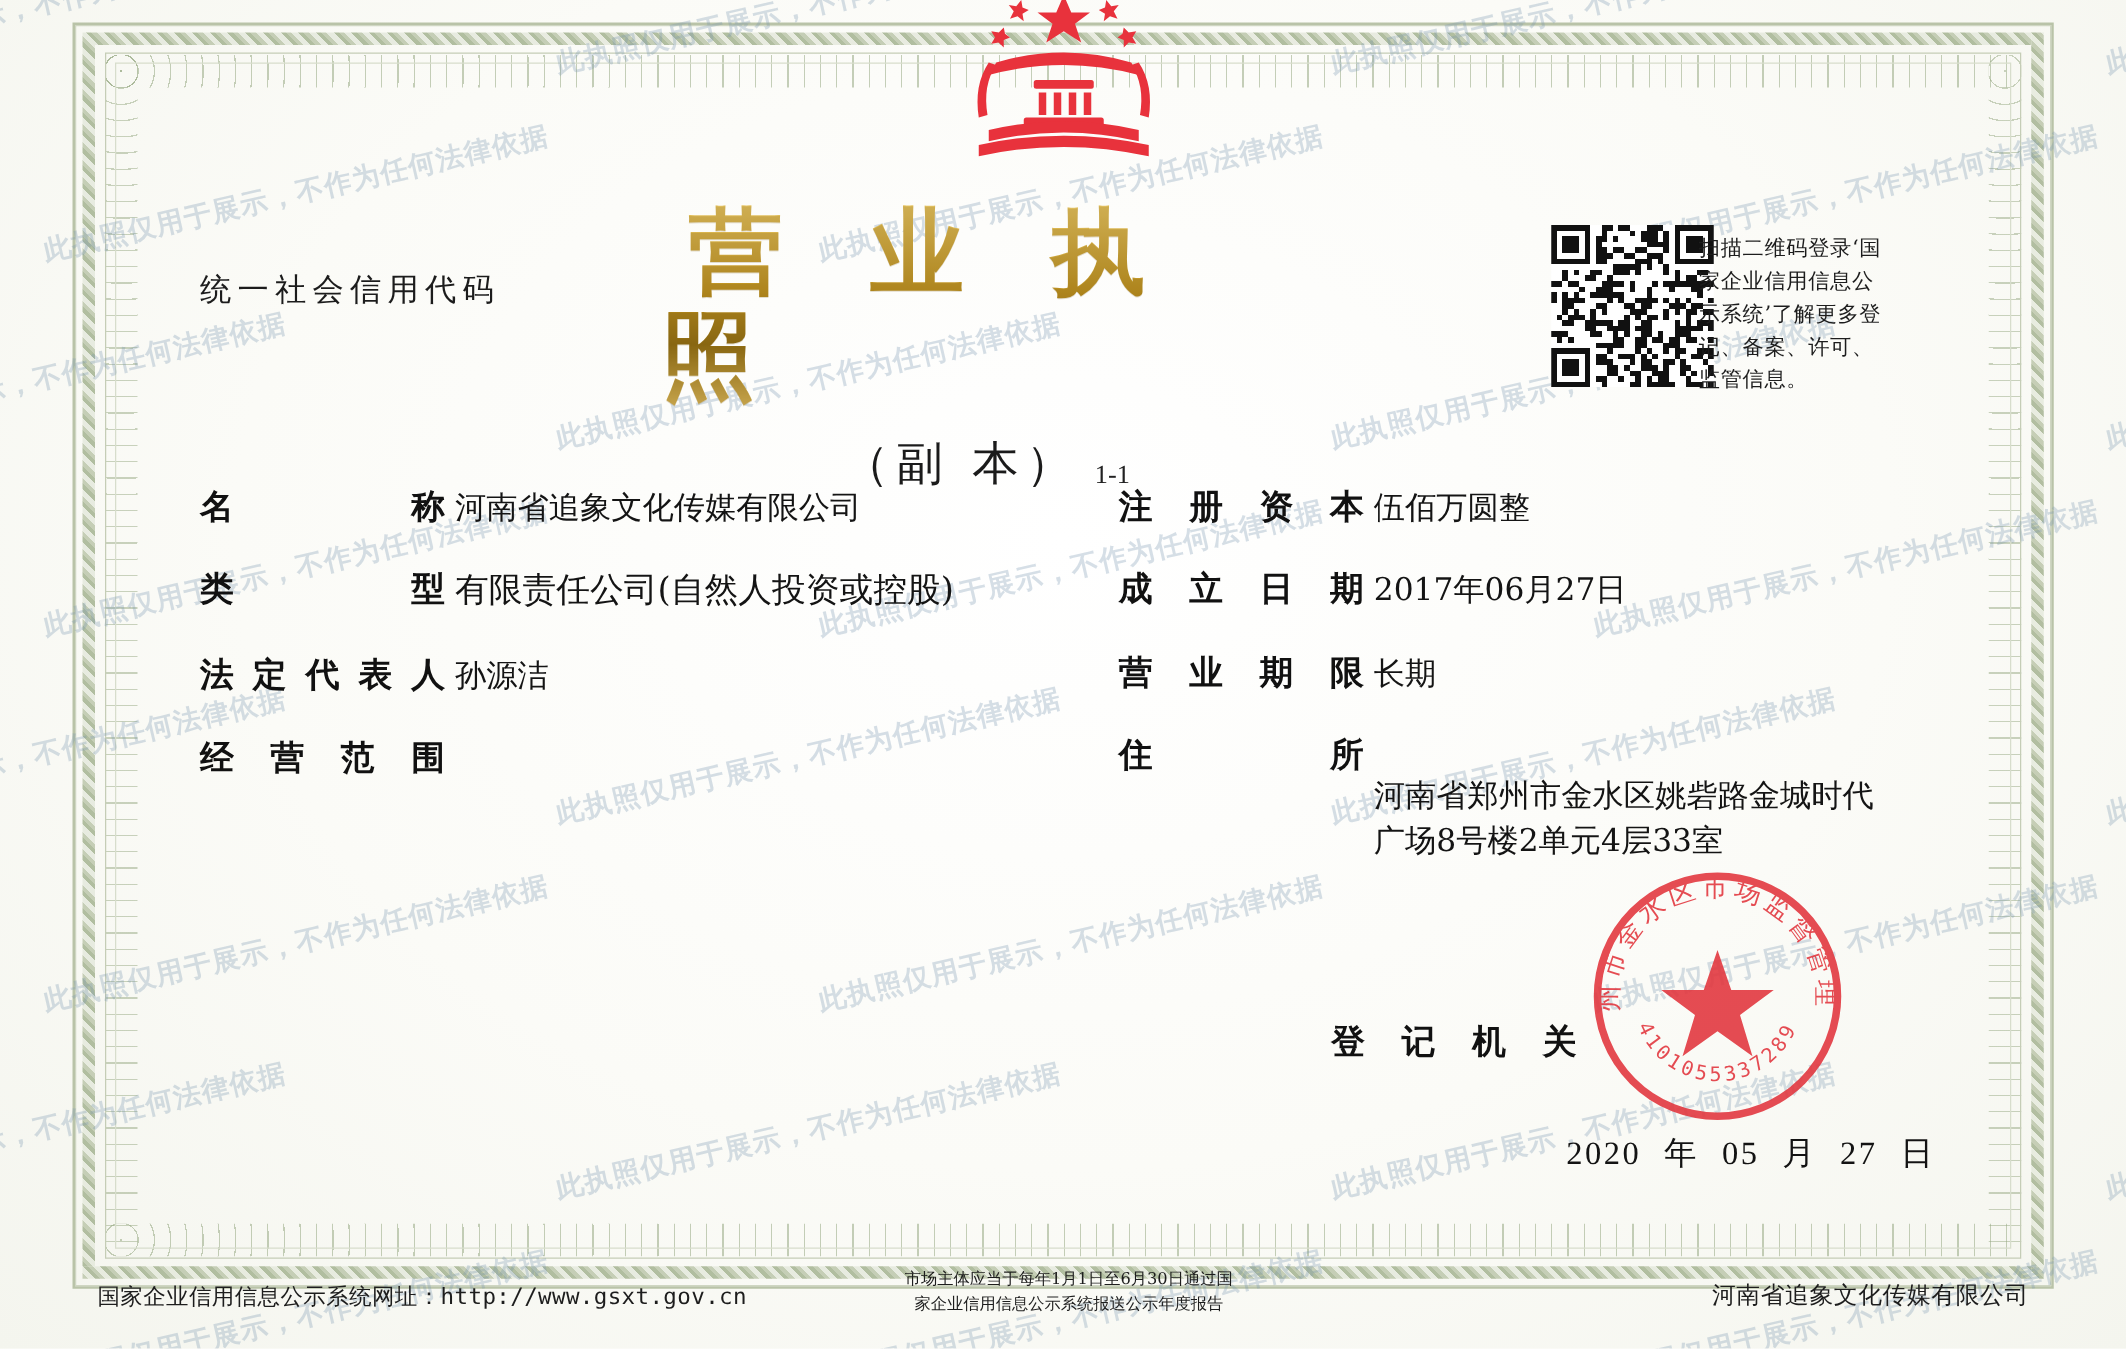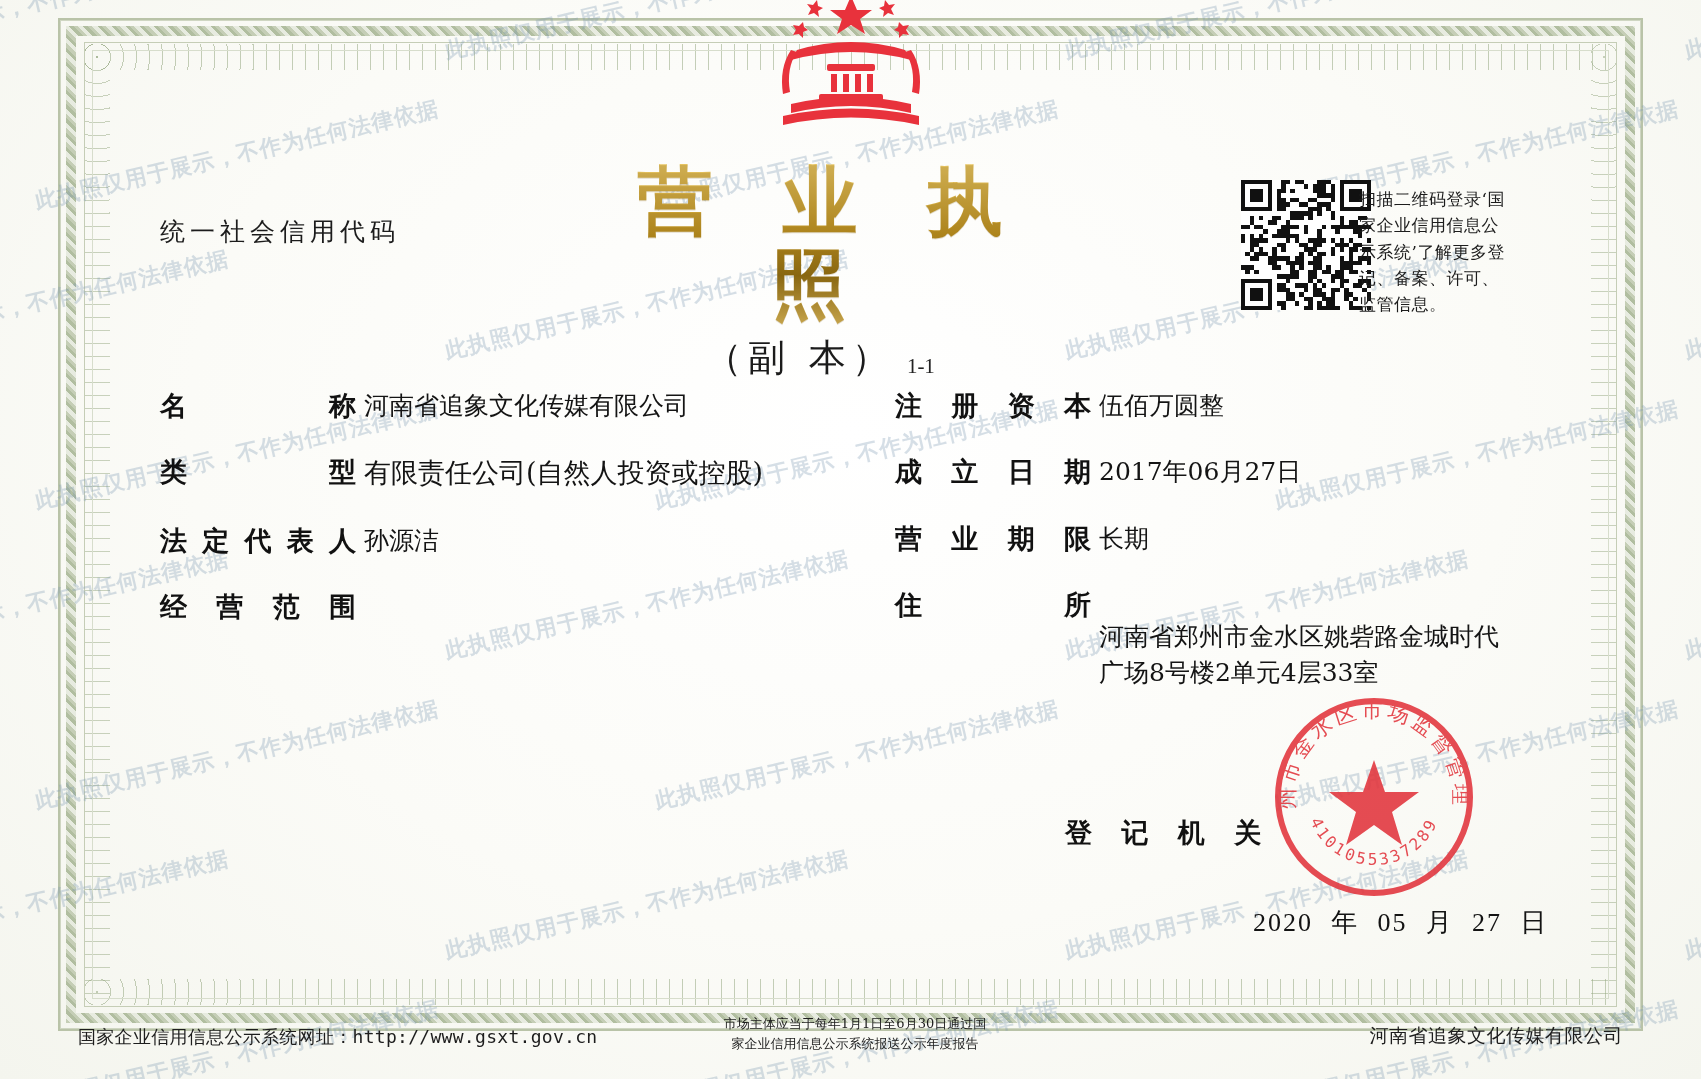--- a/index.html
+++ b/index.html
@@ -107,40 +107,39 @@
     left: 50%;
     top: -8px;
     width: 180px;
     height: 150px;
     margin-left: -90px;
   }
 
   
   .title-block {
     position: absolute;
-    left: 560px;
+    left: 529px;
     top: 160px;
     width: 520px;
-    text-align: center;
   }
   .main-title {
     font-family: "DejaVu Serif", serif;
     font-size: 75px;
     font-weight: 700;
     letter-spacing: 22px;
     text-indent: 22px;
     background: linear-gradient(180deg, #e8c766 0%, #bb8f1f 45%, #8d6a11 70%, #d9b659 100%);
     -webkit-background-clip: text;
     background-clip: text;
     color: transparent;
     line-height: 1.1;
     text-shadow: 0 1px 0 rgba(120,90,20,.20);
   }
   .sub-title-row {
-    margin-top: 8px;
+    margin-top: 21px;
     display: flex;
     align-items: flex-end;
     justify-content: center;
   }
   .sub-title {
     font-family: "DejaVu Serif", serif;
     font-size: 37px;
     letter-spacing: 6px;
     color: #1b1b1b;
   }

